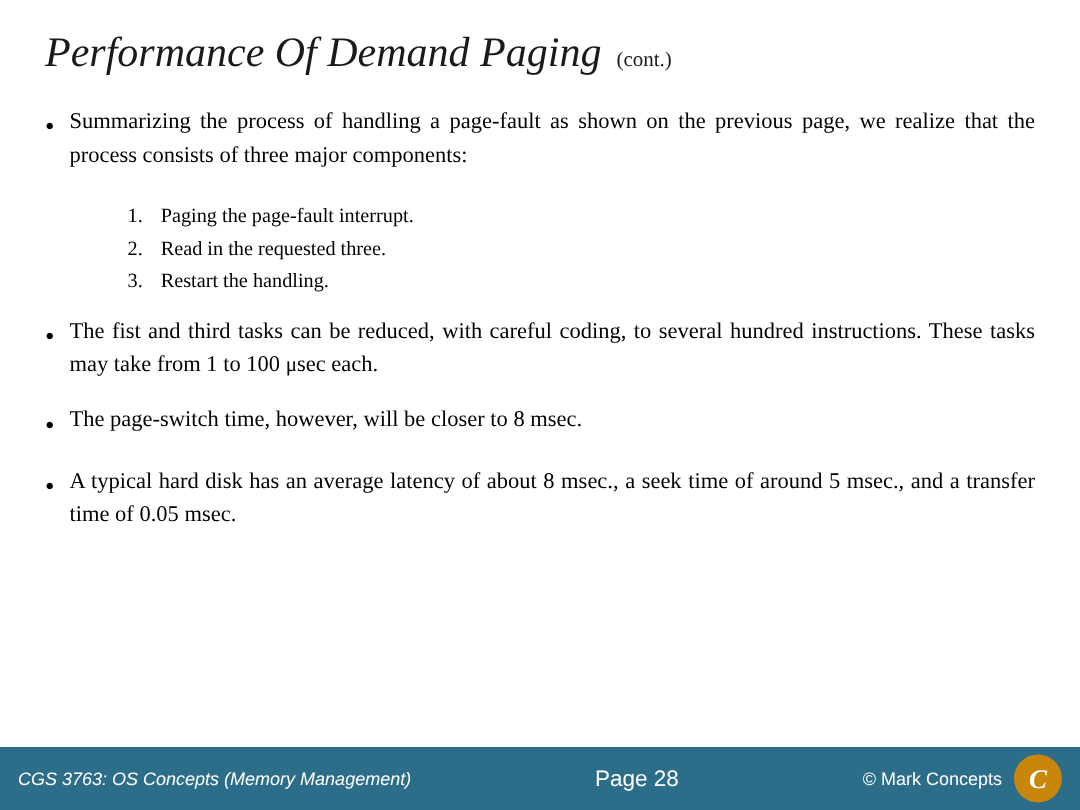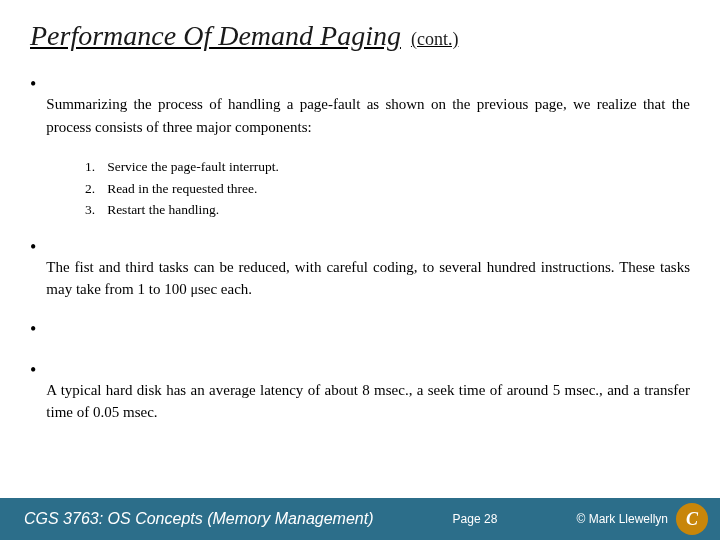--- a/index.html
+++ b/index.html
@@ -26,32 +26,31 @@
       display: flex;
       flex-direction: column;
       gap: 8px;
     }
 
     .title-row {
       display: flex;
       align-items: baseline;
       gap: 10px;
       margin-bottom: 10px;
-      text-decoration: underline;
     }
 
     .title-main {
       font-size: 28px;
       font-style: italic;
       color: #1a1a1a;
       font-weight: normal;
     }
 
     .title-cont {
-      font-size: 18px;
+      font-size: 14px;
       color: #1a1a1a;
       font-style: normal;
       font-weight: normal;
     }
 
     .bullet-section {
       display: flex;
       align-items: flex-start;
       gap: 10px;
       margin-bottom: 6px;
@@ -61,21 +60,20 @@
       font-size: 18px;
       flex-shrink: 0;
       margin-top: 2px;
       line-height: 1.4;
     }
 
     .bullet-text {
       font-size: 15px;
       line-height: 1.5;
       text-align: justify;
-      margin-top: 23px;
     }
 
     .numbered-list {
       margin-left: 55px;
       margin-top: 4px;
       margin-bottom: 4px;
     }
 
     .numbered-item {
       display: flex;
@@ -97,29 +95,28 @@
       height: 42px;
       background: #2c6e8a;
       display: flex;
       align-items: center;
       justify-content: space-between;
       padding: 0 12px;
     }
 
     .footer-left {
       color: #ffffff;
-      font-size: 16px;
+      font-size: 12px;
       font-style: italic;
       font-family: Arial, sans-serif;
-      margin-left: 12px;
     }
 
     .footer-center {
       color: #ffffff;
-      font-size: 12px;
+      font-size: 15px;
       font-family: Arial, sans-serif;
     }
 
     .footer-right {
       color: #ffffff;
       font-size: 12px;
       font-family: Arial, sans-serif;
       display: flex;
       align-items: center;
       gap: 8px;
@@ -155,49 +152,50 @@
   </div>
 
   <div class="bullet-section">
     <span class="bullet-dot">•</span>
     <span class="bullet-text">Summarizing the process of handling a page-fault as shown on the previous page, we realize that the process consists of three major components:</span>
   </div>
 
   <div class="numbered-list">
     <div class="numbered-item">
       <span class="num">1.</span>
-      <span>Service the page-fault interrupt.</span>
+      <span>Paging the page-fault interrupt.</span>
     </div>
     <div class="numbered-item">
       <span class="num">2.</span>
       <span>Read in the requested three.</span>
     </div>
     <div class="numbered-item">
       <span class="num">3.</span>
       <span>Restart the handling.</span>
     </div>
   </div>
 
   <div class="bullet-section">
     <span class="bullet-dot">•</span>
     <span class="bullet-text">The fist and third tasks can be reduced, with careful coding, to several hundred instructions.  These tasks may take from 1 to 100 <span class="mu">μ</span>sec each.</span>
   </div>
 
   <div class="bullet-section">
     <span class="bullet-dot">•</span>
+    <span class="bullet-text">The page-switch time, however, will be closer to 8 msec.</span>
   </div>
 
   <div class="bullet-section">
     <span class="bullet-dot">•</span>
     <span class="bullet-text">A typical hard disk has an average latency of about 8 msec., a seek time of around 5 msec., and a transfer time of 0.05 msec.</span>
   </div>
 </div>
 
 <div class="footer">
   <span class="footer-left">CGS 3763: OS Concepts  (Memory Management)</span>
   <span class="footer-center">Page 28</span>
   <div class="footer-right">
-    <span>© Mark Llewellyn</span>
+    <span>© Mark Concepts</span>
     <div class="footer-logo">
       <span>C</span>
     </div>
   </div>
 </div>
 
 </body></html>

